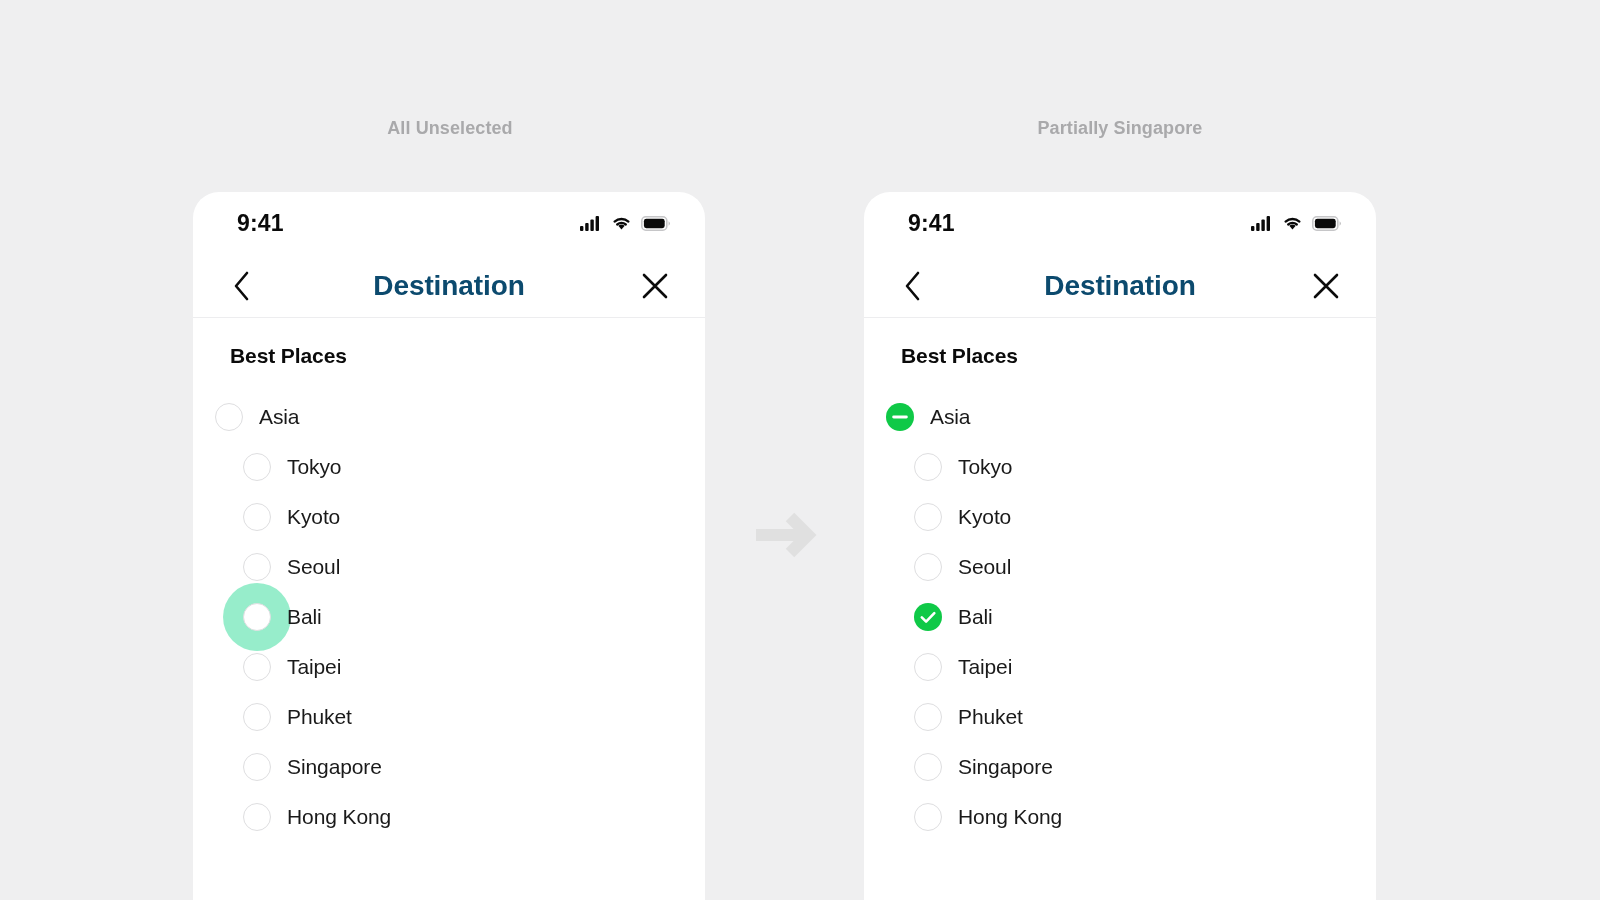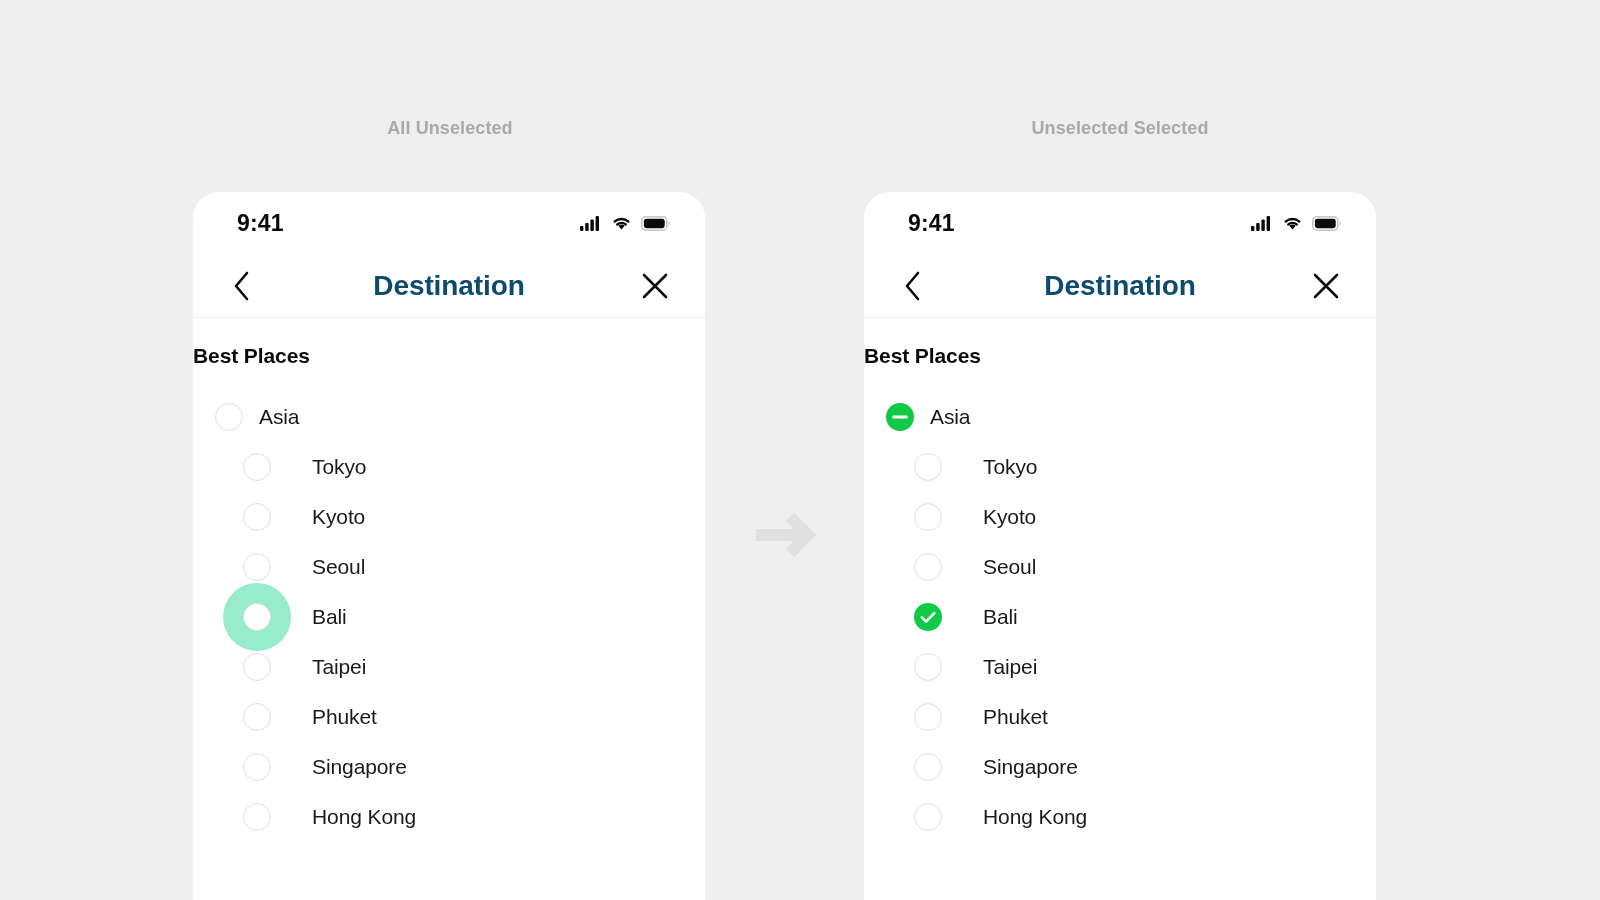--- a/index.html
+++ b/index.html
@@ -95,33 +95,35 @@
     background: none; border: none;
   }
 
   
   .list-body { padding: 26px 0 0 0; }
 
   .section-title {
     font-size: 21px;
     font-weight: bold;
     color: #0B0B0B;
+    padding-left: 22px;
     margin-bottom: 24px;
     letter-spacing: -0.1px;
+    margin-left: 15px;
   }
 
   .row {
     display: flex;
     align-items: center;
     height: 50px;
     padding-left: 22px;
     position: relative;
     cursor: pointer;
   }
-  .row.child { padding-left: 50px; gap: 25px; }
+  .row.child { padding-left: 50px; }
 
   .row-label {
     font-size: 21px;
     color: #1A1A1A;
     margin-left: 16px;
     letter-spacing: -0.1px;
     position: relative;
     z-index: 2;
     text-align: center;
   }
@@ -165,21 +167,21 @@
     left: 748px;
     top: 500px;
     width: 74px;
     height: 70px;
   }
 </style>
 </head>
 <body>
 
 <div class="caption left">All Unselected</div>
-<div class="caption right">Unselected Selected</div>
+<div class="caption right">Partially Singapore</div>
 
 <div class="flow-arrow">
   <svg width="74" height="70" viewBox="0 0 74 70">
     <path d="M8 35 H60 M42 17 L60 35 L42 53" fill="none" stroke="#E0E0E0" stroke-width="12" stroke-linecap="butt" stroke-linejoin="miter"></path>
   </svg>
 </div>
 
 <div id="phones">
     <div class="phone left">
       <div class="status-bar">

